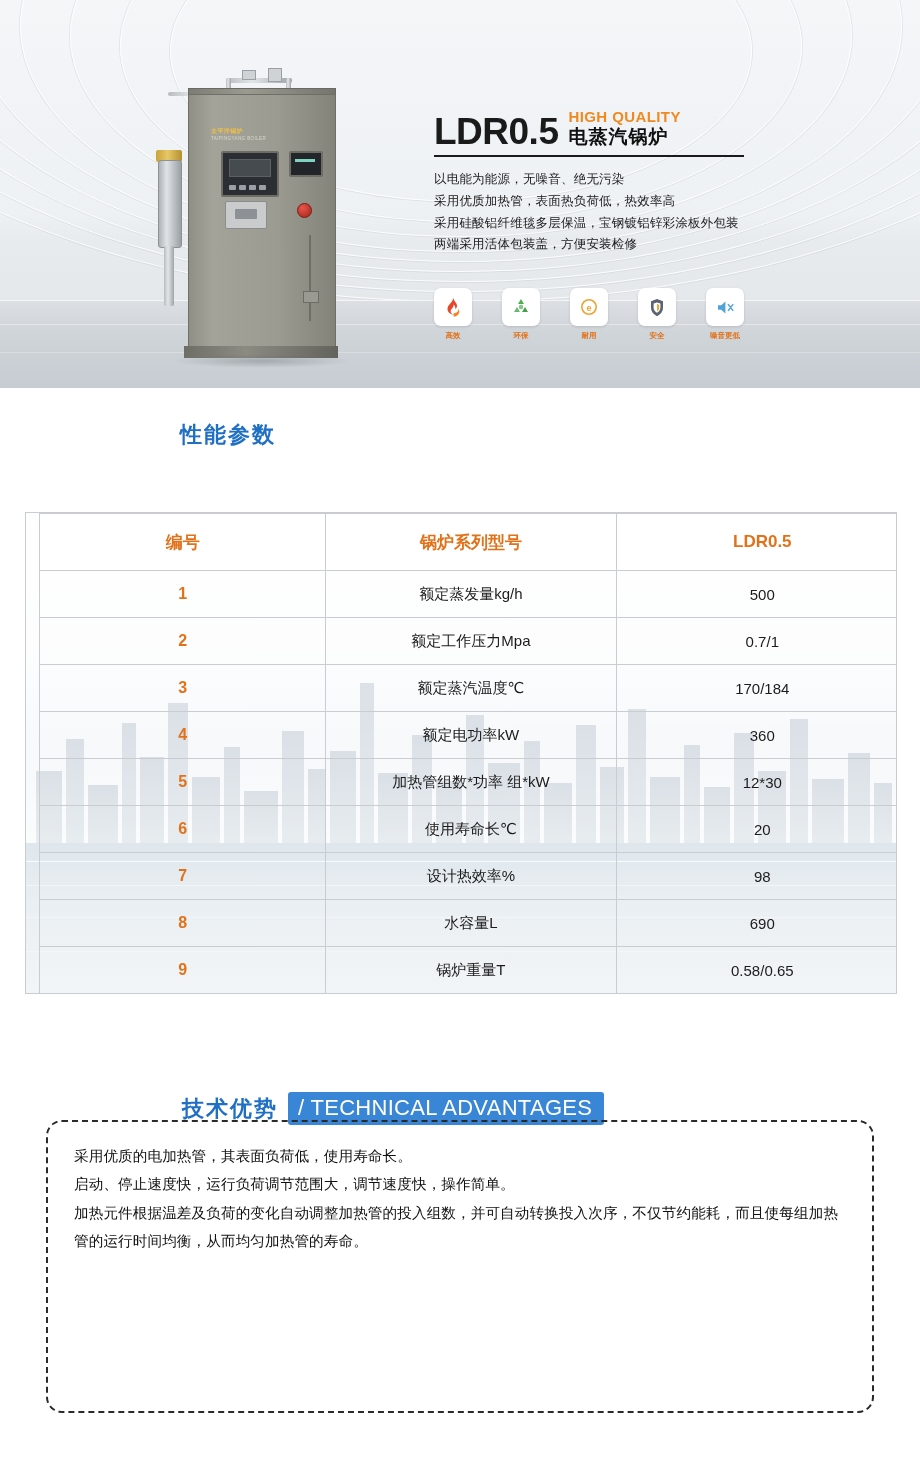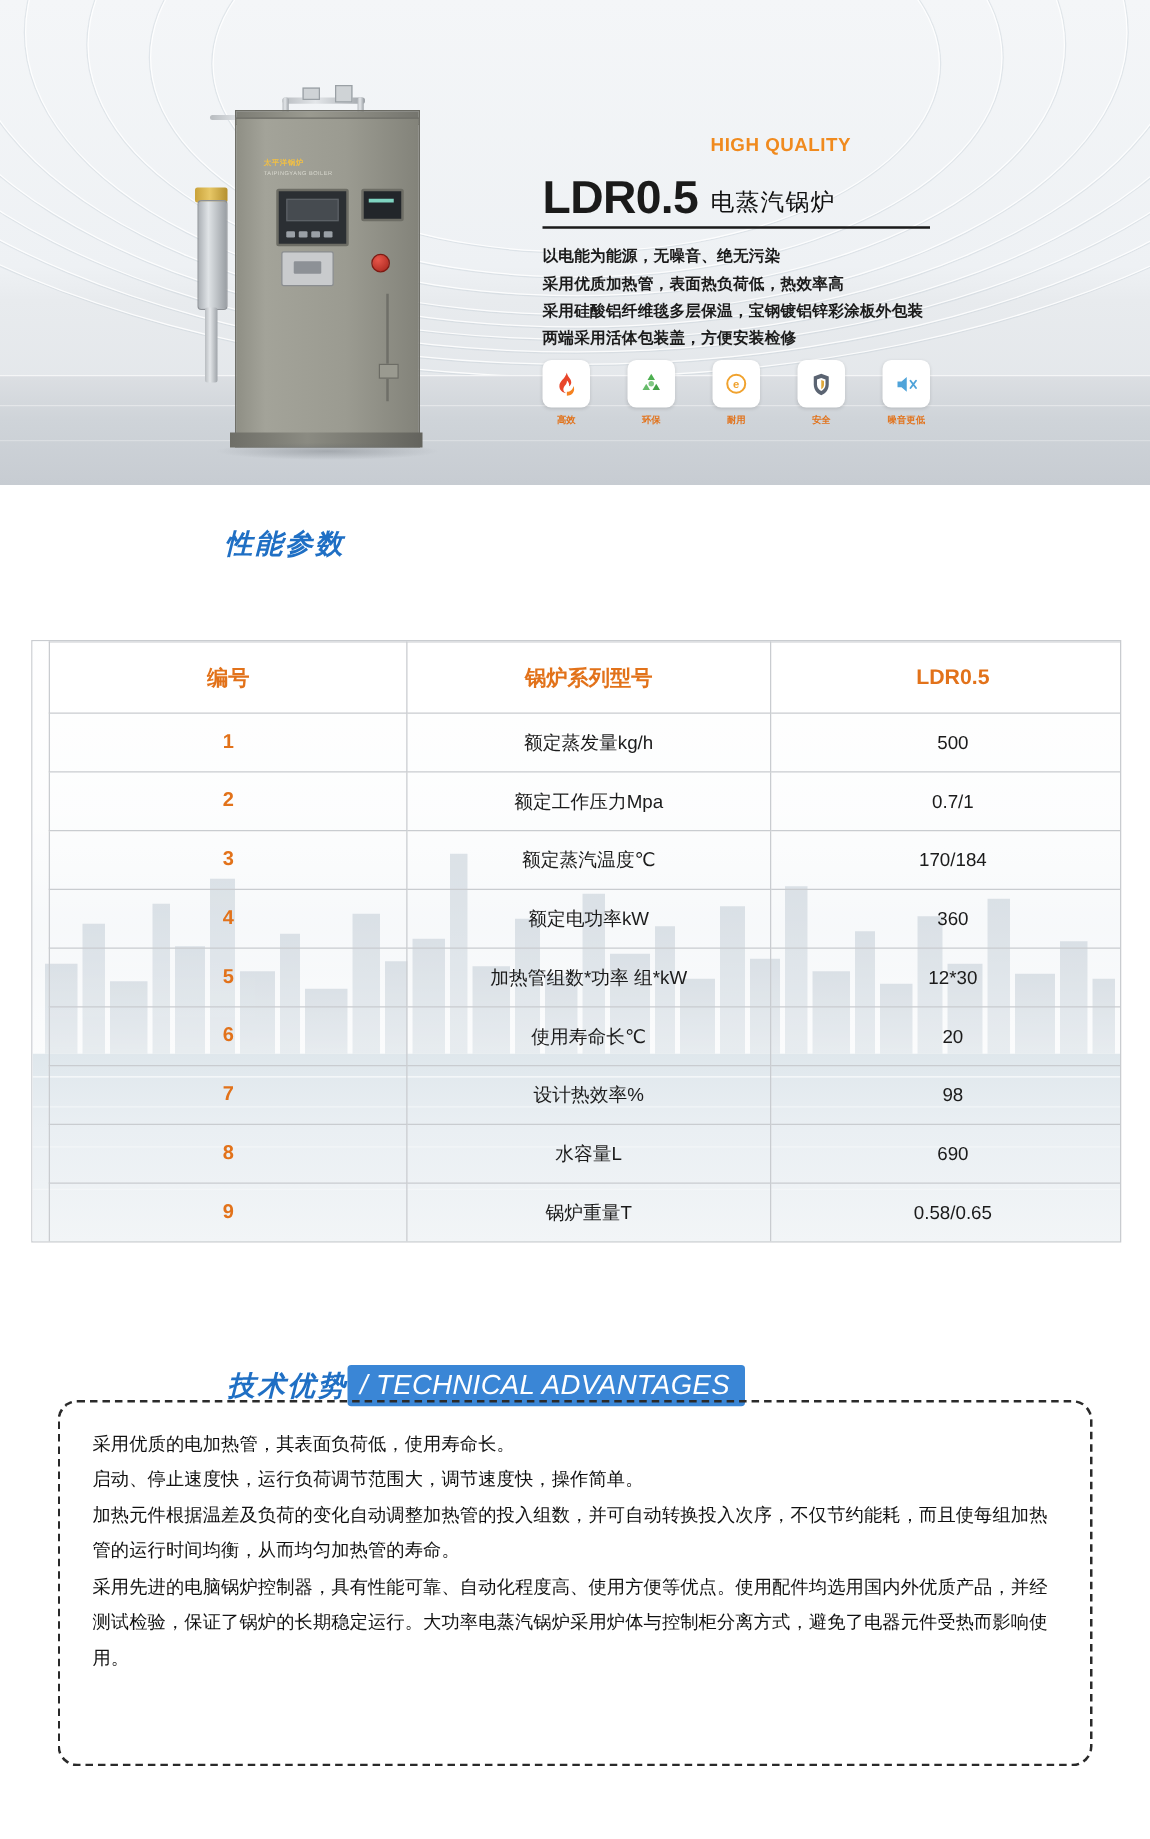--- a/index.html
+++ b/index.html
@@ -110,36 +110,36 @@
   .valve{
     position:absolute;width:12px;height:8px;background:#cfd3d6;border:1px solid #9aa0a5;
   }
 
   
   .headline{position:absolute;left:434px;top:108px;width:470px;}
   .h-row{display:flex;align-items:flex-end;gap:10px;}
   .h-model{font-size:37px;font-weight:bold;color:#1a1a1a;letter-spacing:-.5px;line-height:1;}
   .h-right{padding-bottom:1px;}
   .h-hq{font-size:15px;font-weight:bold;color:#f08a1e;letter-spacing:.4px;line-height:1.2;}
-  .h-cn{font-size:19px;font-weight:normal;color:#111;letter-spacing:1px;line-height:1.2;margin-top:26px;}
+  .h-cn{font-size:19px;font-weight:bold;color:#111;letter-spacing:1px;line-height:1.2;}
   .h-underline{margin-top:5px;width:310px;height:2px;background:#1a1a1a;}
-  .h-desc{margin-top:12px;font-size:12.5px;font-weight:bold;color:#1b1b1b;line-height:1.75;letter-spacing:.2px;}
+  .h-desc{margin-top:12px;font-size:12.5px;font-weight:normal;color:#1b1b1b;line-height:1.75;letter-spacing:.2px;}
 
   
   .features{position:absolute;left:434px;top:288px;display:flex;gap:30px;}
   .feat{width:38px;text-align:center;}
   .feat .box{
     width:38px;height:38px;border-radius:7px;background:#fff;
     box-shadow:0 1px 3px rgba(0,0,0,.13);
     display:flex;align-items:center;justify-content:center;
   }
   .feat .lbl{margin-top:5px;font-size:7.5px;color:#e2721a;font-weight:bold;white-space:nowrap;}
 
   
-  .sec-title{position:absolute;display:flex;align-items:center;font-style:italic;}
+  .sec-title{position:absolute;display:flex;align-items:center;gap:10px;}
   .sec-cn{font-size:22px;font-weight:bold;color:#1f6fc4;letter-spacing:2px;}
   .sec-en{
     font-size:22px;color:#ffffff;background:#3a86d6;
     padding:3px 12px 4px 10px;border-radius:3px;letter-spacing:.3px;white-space:nowrap;
   }
 
   
   .table-wrap{
     position:absolute;left:25px;top:512px;width:870px;height:480px;
     border:1px solid #c9ccd0;background:#fbfbfc;overflow:hidden;
@@ -416,15 +416,14 @@
 <div class="sec-title" style="left:182px;top:1092px;">
   <span class="sec-cn">技术优势</span>
   <span class="sec-en">/ TECHNICAL ADVANTAGES</span>
 </div>
 
 <div class="adv-box">
   <div class="adv-text">
     <p>采用优质的电加热管，其表面负荷低，使用寿命长。</p>
     <p>启动、停止速度快，运行负荷调节范围大，调节速度快，操作简单。</p>
     <p>加热元件根据温差及负荷的变化自动调整加热管的投入组数，并可自动转换投入次序，不仅节约能耗，而且使每组加热管的运行时间均衡，从而均匀加热管的寿命。</p>
-    <p>采用先进的电脑锅炉控制器，具有性能可靠、自动化程度高、使用方便等优点。使用配件均选用国内外优质产品，并经测试检验，保证了锅炉的长期稳定运行。大功率电蒸汽锅炉采用炉体与控制柜分离方式，避免了电器元件受热而影响使用。</p>
   </div>
 </div>
 
 </body></html>

